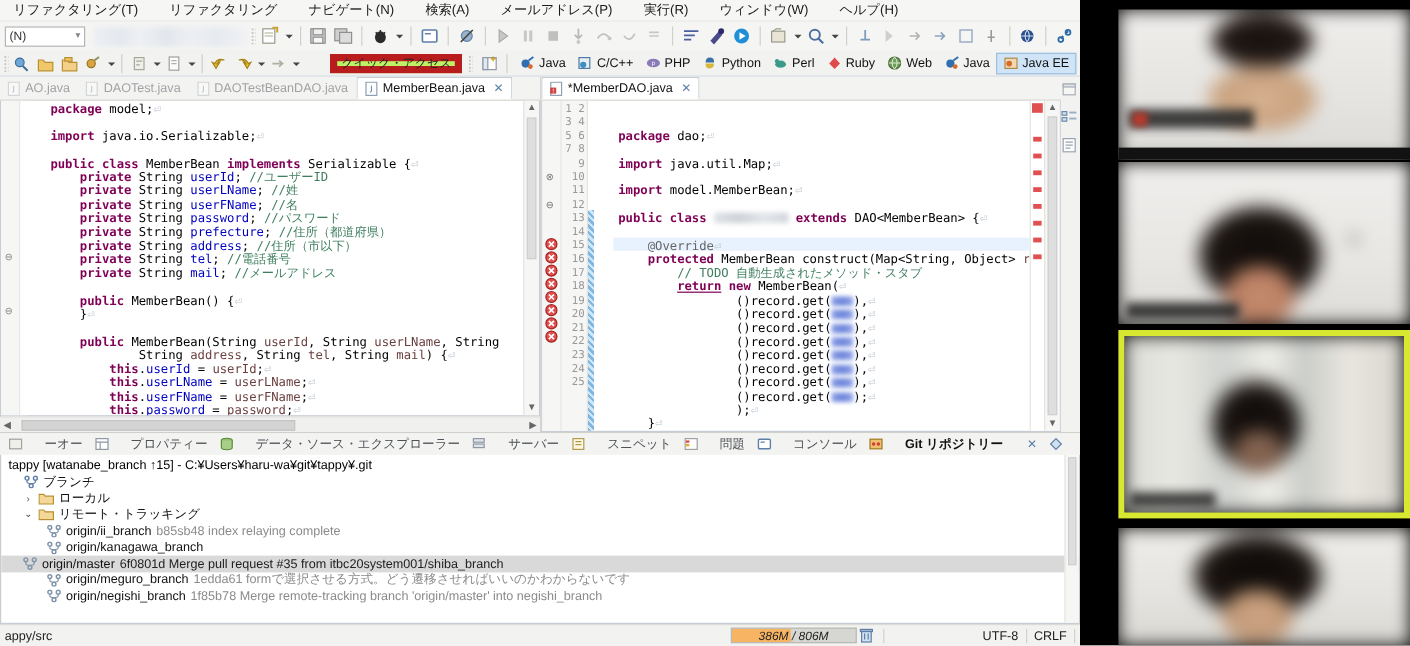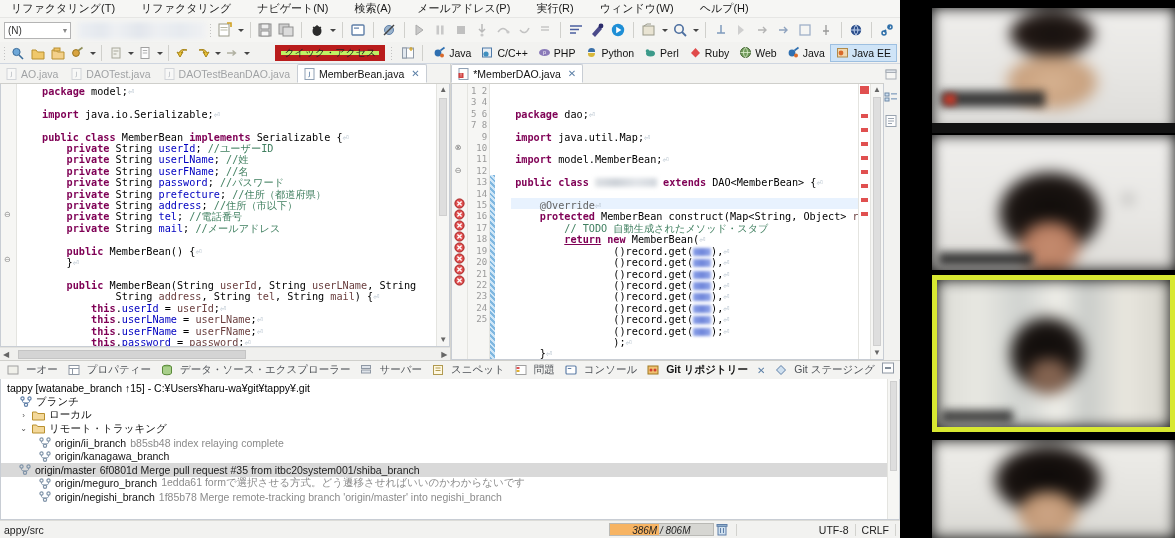--- a/index.html
+++ b/index.html
@@ -144,21 +144,21 @@
              background:linear-gradient(90deg,#8aa0e8,#6f86da,#93a7ea);
              filter:blur(1.6px); border-radius:1px; }
   .errmark { position:absolute; left:2px; width:11px; height:11px; }
   .ovmark { position:absolute; right:2px; width:7px; height:4px; background:#e05050; }
 
   
   .bottom { height:160px; flex:0 0 auto; display:flex; flex-direction:column;
             background:#f3f3f1; border-top:1px solid #cfcfcb; }
   .btabs { height:18px; display:flex; align-items:center; background:#f3f3f1;
            font-size:10.5px; color:#4e5257; padding-left:2px; gap:0; flex:0 0 auto;}
-  .btab { display:flex; align-items:center; gap:7px; padding:1px 5px; white-space:nowrap; }
+  .btab { display:flex; align-items:center; gap:18px; padding:1px 5px; white-space:nowrap; }
   .btab.active { color:#111; font-weight:bold; }
   .btab .bi { width:12px; height:12px; flex:0 0 auto; }
   .btab .x { color:#5b7fa6; font-size:10px; margin-left:2px; font-weight:normal;}
   .bt-tools { margin-left:auto; display:flex; align-items:center; gap:2px; padding-right:4px; }
   .bbody { flex:1 1 auto; background:#fff; border:1px solid #c8cdd4; border-top:none;
            overflow:hidden; position:relative; font-size:11px; }
   .repo-hdr { padding:3px 4px 1px 6px; font-size:10.5px; white-space:nowrap; }
   .trow { display:flex; align-items:center; gap:4px; height:13.6px; padding-left:6px;
           white-space:nowrap; font-size:10.5px; }
   .trow.sel { background:#d9d9d9; }

